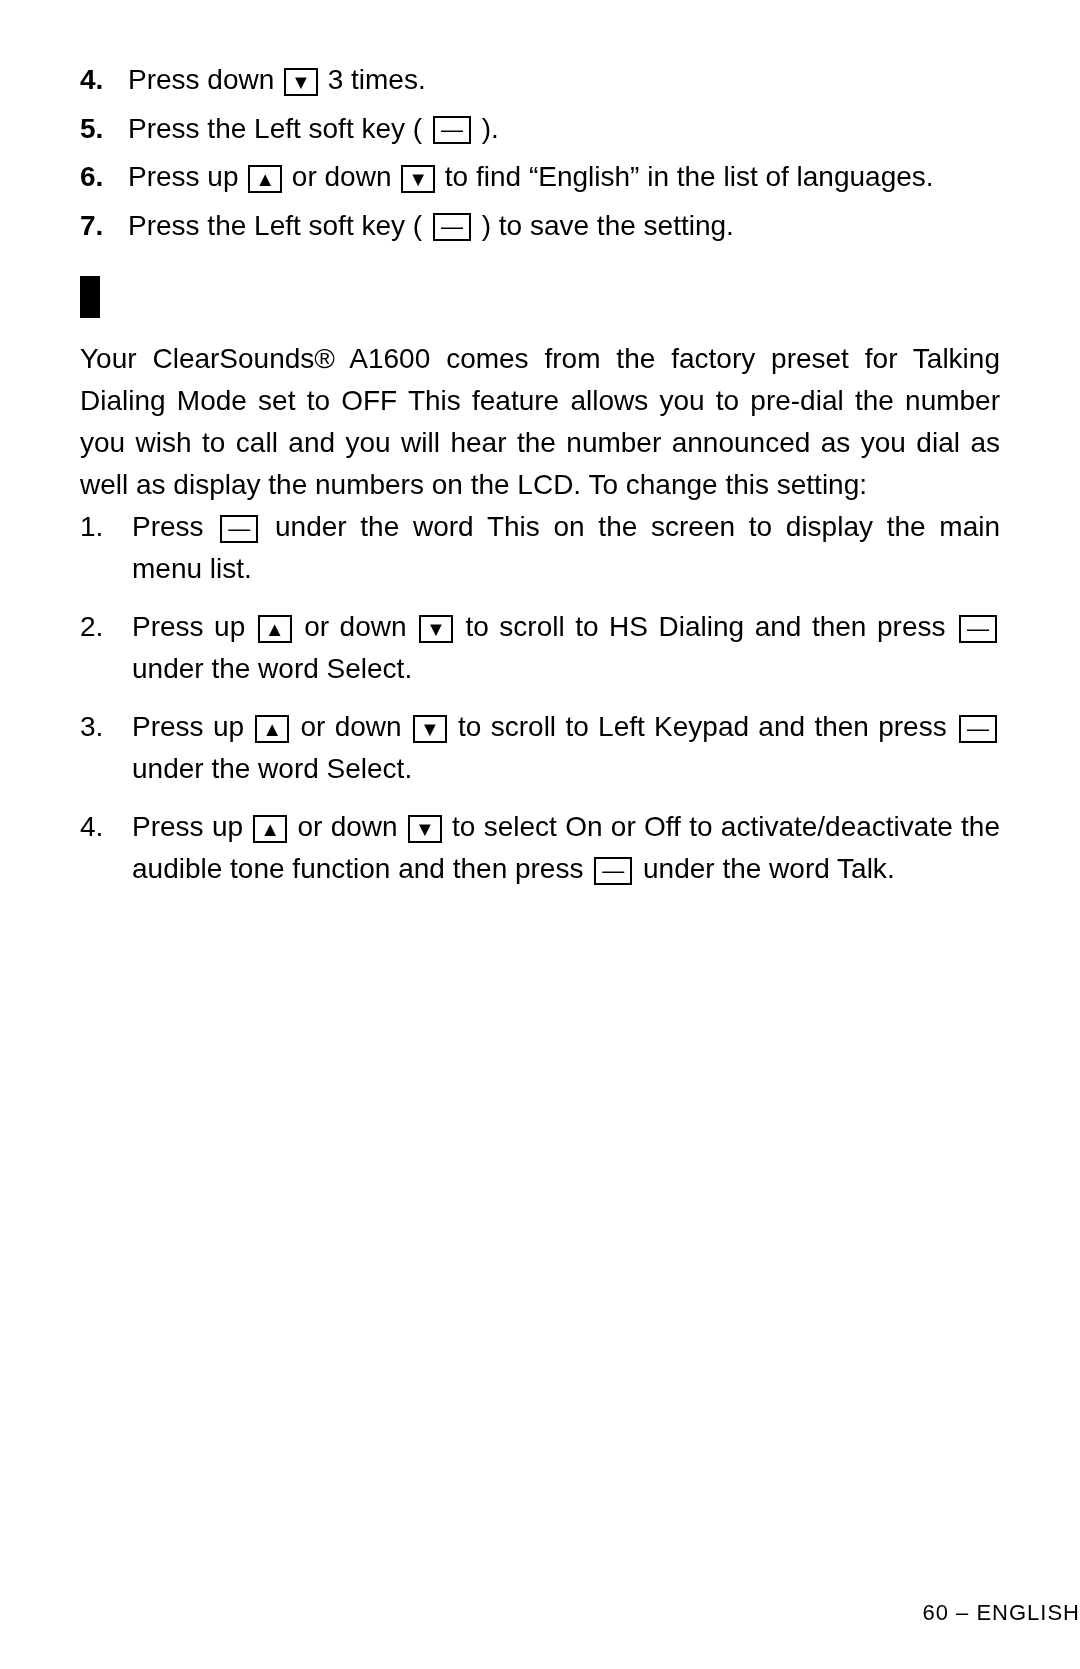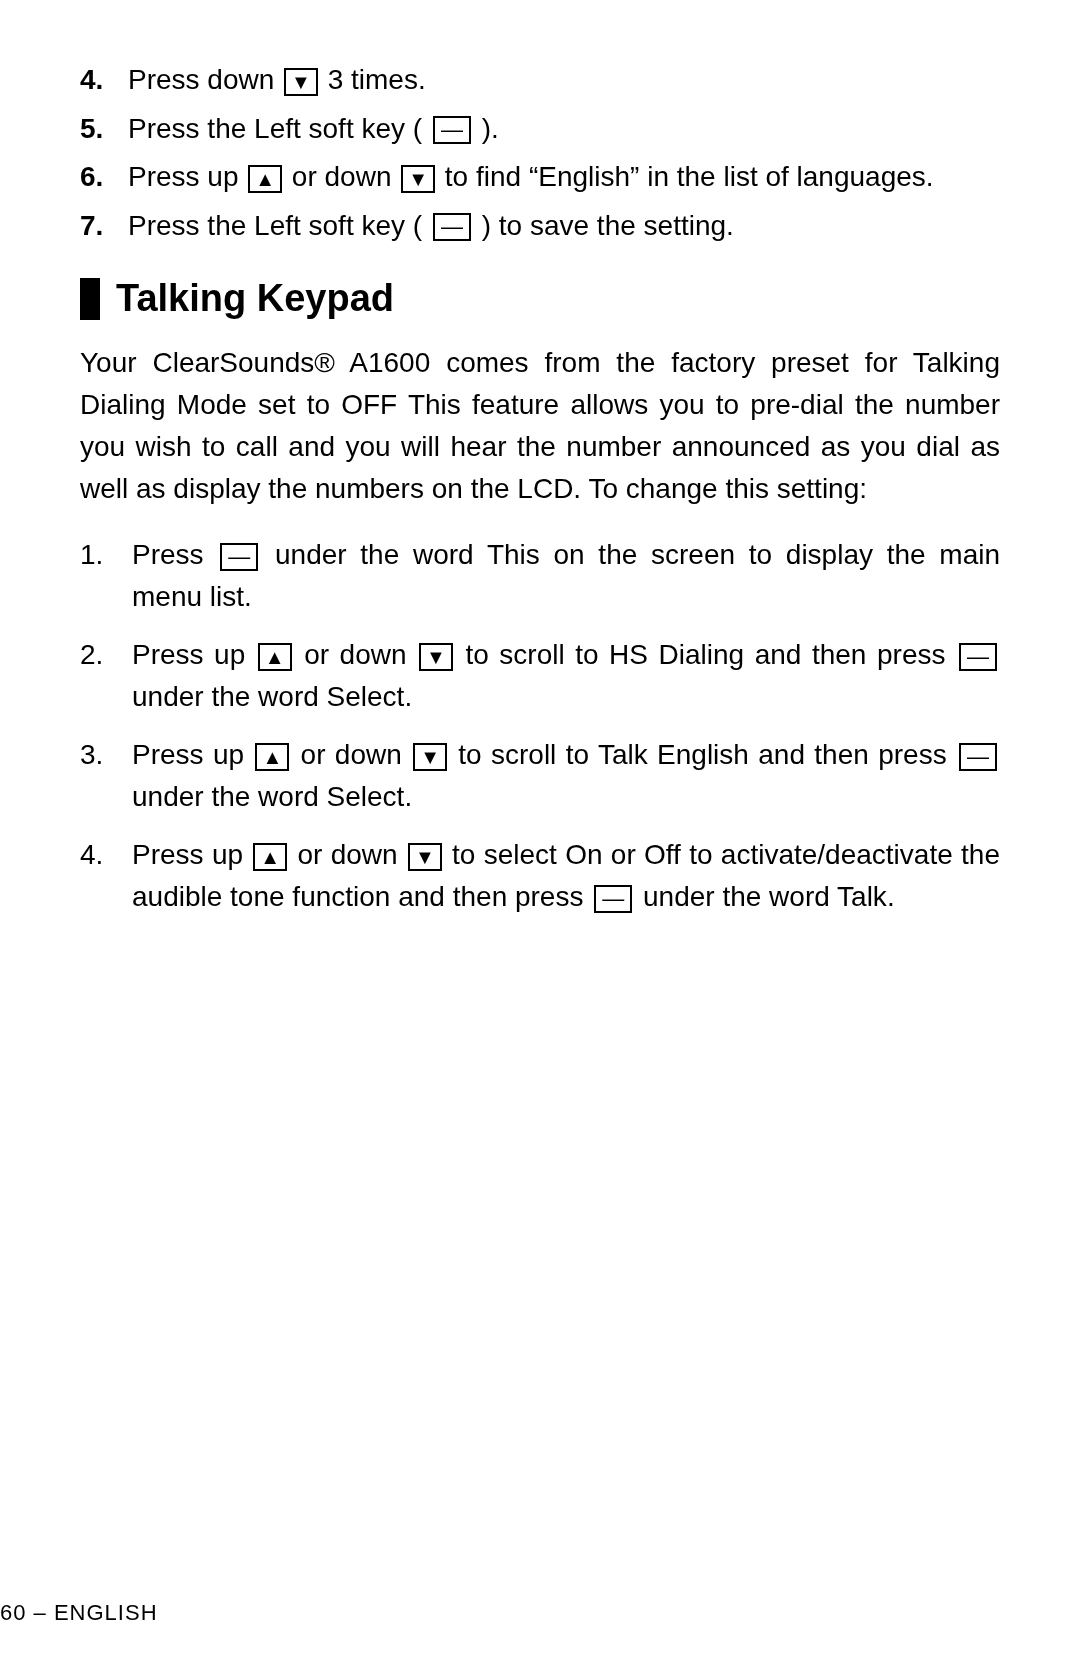--- a/index.html
+++ b/index.html
@@ -68,21 +68,20 @@
 
     .heading-text {
       font-size: 38px;
       font-weight: bold;
       line-height: 1.2;
     }
 
     .body-para {
       font-size: 28px;
       line-height: 1.5;
-      margin-bottom: 24px;
       text-align: justify;
     }
 
     .numbered-list-inner {
       list-style: none;
       padding: 0;
       margin: 0;
     }
 
     .numbered-list-inner li {
@@ -148,24 +147,25 @@
       line-height: 1;
       min-width: 32px;
       min-height: 28px;
     }
 
     .footer {
       position: absolute;
       bottom: 40px;
       left: 0;
       right: 0;
-      text-align: left;
+      text-align: right;
       font-size: 22px;
       color: #000;
       letter-spacing: 1px;
+      padding-left: 35px;
     }
   </style>
 </head>
 <body>
 
 <div class="page-container">
   <div class="content-area">
 
     <ol class="numbered-list-outer">
     <li>
@@ -181,37 +181,36 @@
           <span class="li-content">Press up <span class="icon-up">▲</span> or down <span class="icon-down">▼</span> to find “<b>English</b>” in the list of languages.</span>
         </li>
         <li>
           <span class="num">7.</span>
           <span class="li-content">Press the <b>Left</b> soft key ( <span class="icon-btn">—</span> ) to save the setting.</span>
         </li>
       </ol>
 
     <div class="section-heading">
       <span class="heading-bar"></span>
-      <span class="heading-text">Talking Keypad</span>
     </div>
 
     <p class="body-para">Your ClearSounds® A1600 comes from the factory preset for Talking Dialing Mode set to OFF  This feature allows you to pre-dial the number you wish to call and you will hear the number announced as you dial as well as display the numbers on the LCD.   To change this setting:</p>
 
     <ol class="numbered-list-inner">
     <li>
           <span class="num-inner">1.</span>
           <span class="li-content">Press <span class="icon-btn">—</span> under the word <b>This</b> on the screen to display the main menu list.</span>
         </li>
         <li>
           <span class="num-inner">2.</span>
           <span class="li-content">Press up <span class="icon-up">▲</span> or down <span class="icon-down">▼</span> to scroll to <b>HS Dialing</b> and then press <span class="icon-btn">—</span> under the word <b>Select</b>.</span>
         </li>
         <li>
           <span class="num-inner">3.</span>
-          <span class="li-content">Press up <span class="icon-up">▲</span> or down <span class="icon-down">▼</span> to scroll to <b>Talk English</b> and then press <span class="icon-btn">—</span> under the word <b>Select</b>.</span>
+          <span class="li-content">Press up <span class="icon-up">▲</span> or down <span class="icon-down">▼</span> to scroll to <b>Left Keypad</b> and then press <span class="icon-btn">—</span> under the word <b>Select</b>.</span>
         </li>
         <li>
           <span class="num-inner">4.</span>
           <span class="li-content">Press up <span class="icon-up">▲</span> or down <span class="icon-down">▼</span> to select <b>On</b> or <b>Off</b> to activate/deactivate the audible tone function and then press <span class="icon-btn">—</span> under the word <b>Talk</b>.</span>
         </li>
       </ol>
 
   </div>
 
   <div class="footer">60 – ENGLISH</div>

